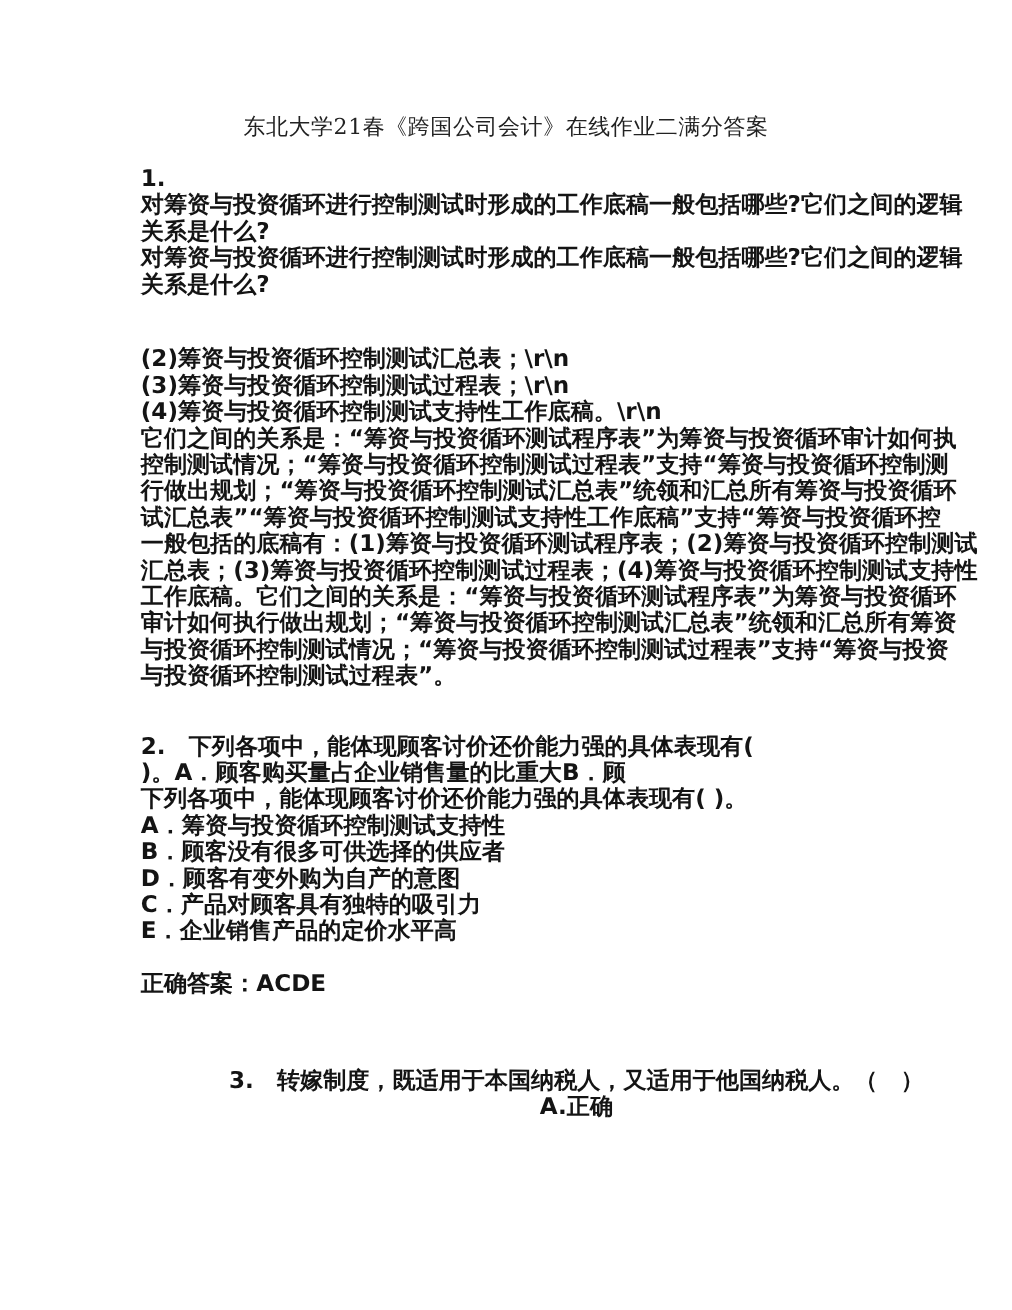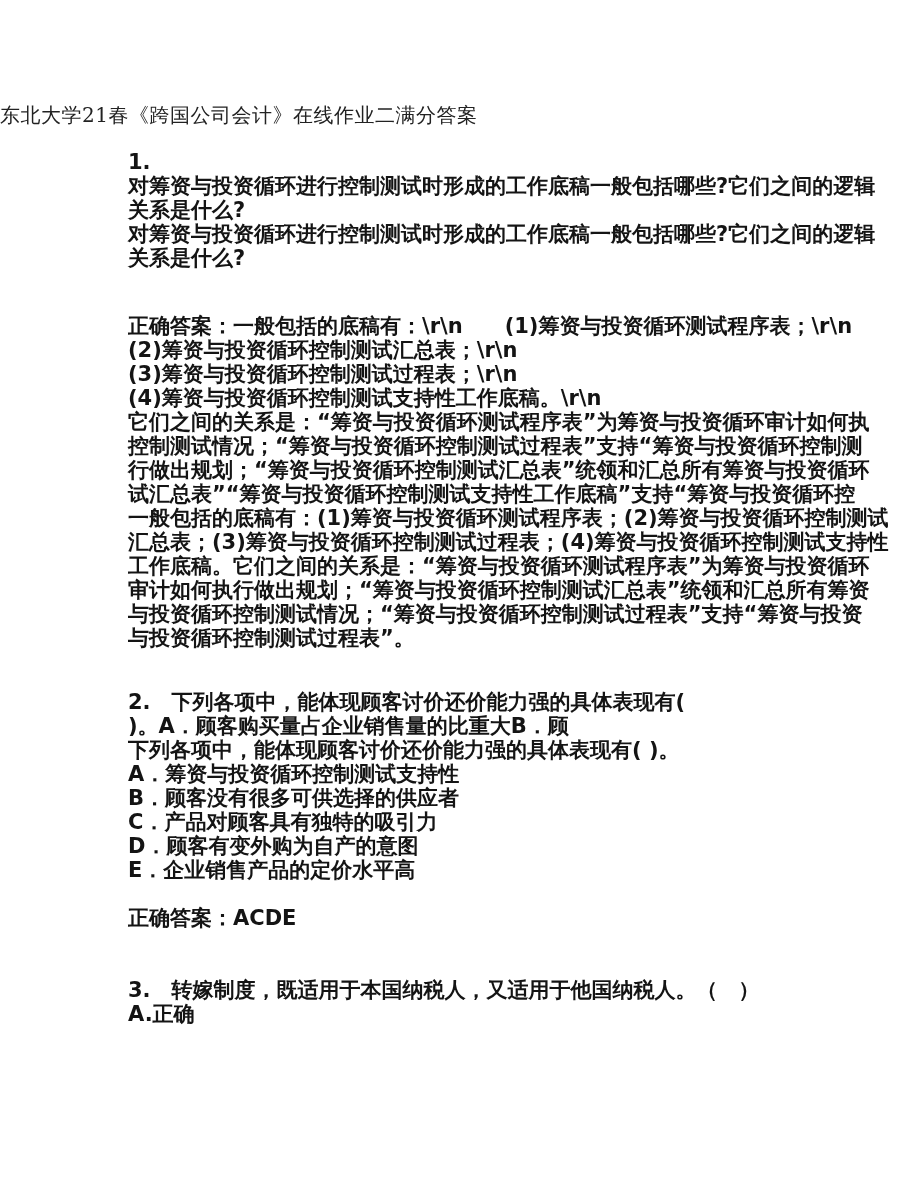--- a/index.html
+++ b/index.html
@@ -17,20 +17,21 @@
   .page {
     width: 920px;
     height: 1191px;
     box-sizing: border-box;
     padding-top: 102px;
     background: #ffffff;
   }
   .doc-title {
     margin: 0;
     width: 920px;
+    text-align: center;
     font-family: "DejaVu Serif", serif;
     font-weight: 400;
     font-size: 20px;
     line-height: 26px;
     color: #222222;
     letter-spacing: 0.5px;
     white-space: pre;
   }
   .content-block {
     margin-left: 128px;
@@ -41,39 +42,38 @@
     line-height: 24px;
     font-weight: 700;
     white-space: pre;
     letter-spacing: 0px;
   }
   .q1-block      { margin-top: 22px; }
   .q1-block .line { line-height: 24px; }
   .answer1-block { margin-top: 44px; }
   .q2-block      { margin-top: 40px; }
   .answer2-block { margin-top: 24px; }
-  .q3-block      { margin-top: 48px; }
+  .q3-block      { margin-top: 64px; text-align: center; }
 </style>
 </head>
 <body>
 
 <div class="page">
 
   <h1 class="doc-title">东北大学21春《跨国公司会计》在线作业二满分答案</h1>
 
   <div class="content-block q1-block">
     <div class="line">1.</div>
     <div class="line">对筹资与投资循环进行控制测试时形成的工作底稿一般包括哪些?它们之间的逻辑</div>
     <div class="line">关系是什么?</div>
     <div class="line">对筹资与投资循环进行控制测试时形成的工作底稿一般包括哪些?它们之间的逻辑</div>
     <div class="line">关系是什么?</div>
   </div>
 
   <div class="content-block answer1-block">
-    <div class="line">正确答案：一般包括的底稿有：\r\n　　(1)筹资与投资循环测试程序表；\r\n</div>
     <div class="line">(2)筹资与投资循环控制测试汇总表；\r\n</div>
     <div class="line">(3)筹资与投资循环控制测试过程表；\r\n</div>
     <div class="line">(4)筹资与投资循环控制测试支持性工作底稿。\r\n</div>
     <div class="line">它们之间的关系是：“筹资与投资循环测试程序表”为筹资与投资循环审计如何执</div>
     <div class="line">控制测试情况；“筹资与投资循环控制测试过程表”支持“筹资与投资循环控制测</div>
     <div class="line">行做出规划；“筹资与投资循环控制测试汇总表”统领和汇总所有筹资与投资循环</div>
     <div class="line">试汇总表”“筹资与投资循环控制测试支持性工作底稿”支持“筹资与投资循环控</div>
     <div class="line">一般包括的底稿有：(1)筹资与投资循环测试程序表；(2)筹资与投资循环控制测试</div>
     <div class="line">汇总表；(3)筹资与投资循环控制测试过程表；(4)筹资与投资循环控制测试支持性</div>
     <div class="line">工作底稿。它们之间的关系是：“筹资与投资循环测试程序表”为筹资与投资循环</div>
@@ -81,22 +81,22 @@
     <div class="line">与投资循环控制测试情况；“筹资与投资循环控制测试过程表”支持“筹资与投资</div>
     <div class="line">与投资循环控制测试过程表”。</div>
   </div>
 
   <div class="content-block q2-block">
     <div class="line">2.　下列各项中，能体现顾客讨价还价能力强的具体表现有(</div>
     <div class="line">)。A．顾客购买量占企业销售量的比重大B．顾</div>
     <div class="line">下列各项中，能体现顾客讨价还价能力强的具体表现有( )。</div>
     <div class="line">A．筹资与投资循环控制测试支持性</div>
     <div class="line">B．顾客没有很多可供选择的供应者</div>
+    <div class="line">D．顾客有变外购为自产的意图</div>
     <div class="line">C．产品对顾客具有独特的吸引力</div>
-    <div class="line">D．顾客有变外购为自产的意图</div>
     <div class="line">E．企业销售产品的定价水平高</div>
   </div>
 
   <div class="content-block answer2-block">
     <div class="line">正确答案：ACDE</div>
   </div>
 
   <div class="content-block q3-block">
     <div class="line">3.　转嫁制度，既适用于本国纳税人，又适用于他国纳税人。（　）</div>
     <div class="line">A.正确</div>

